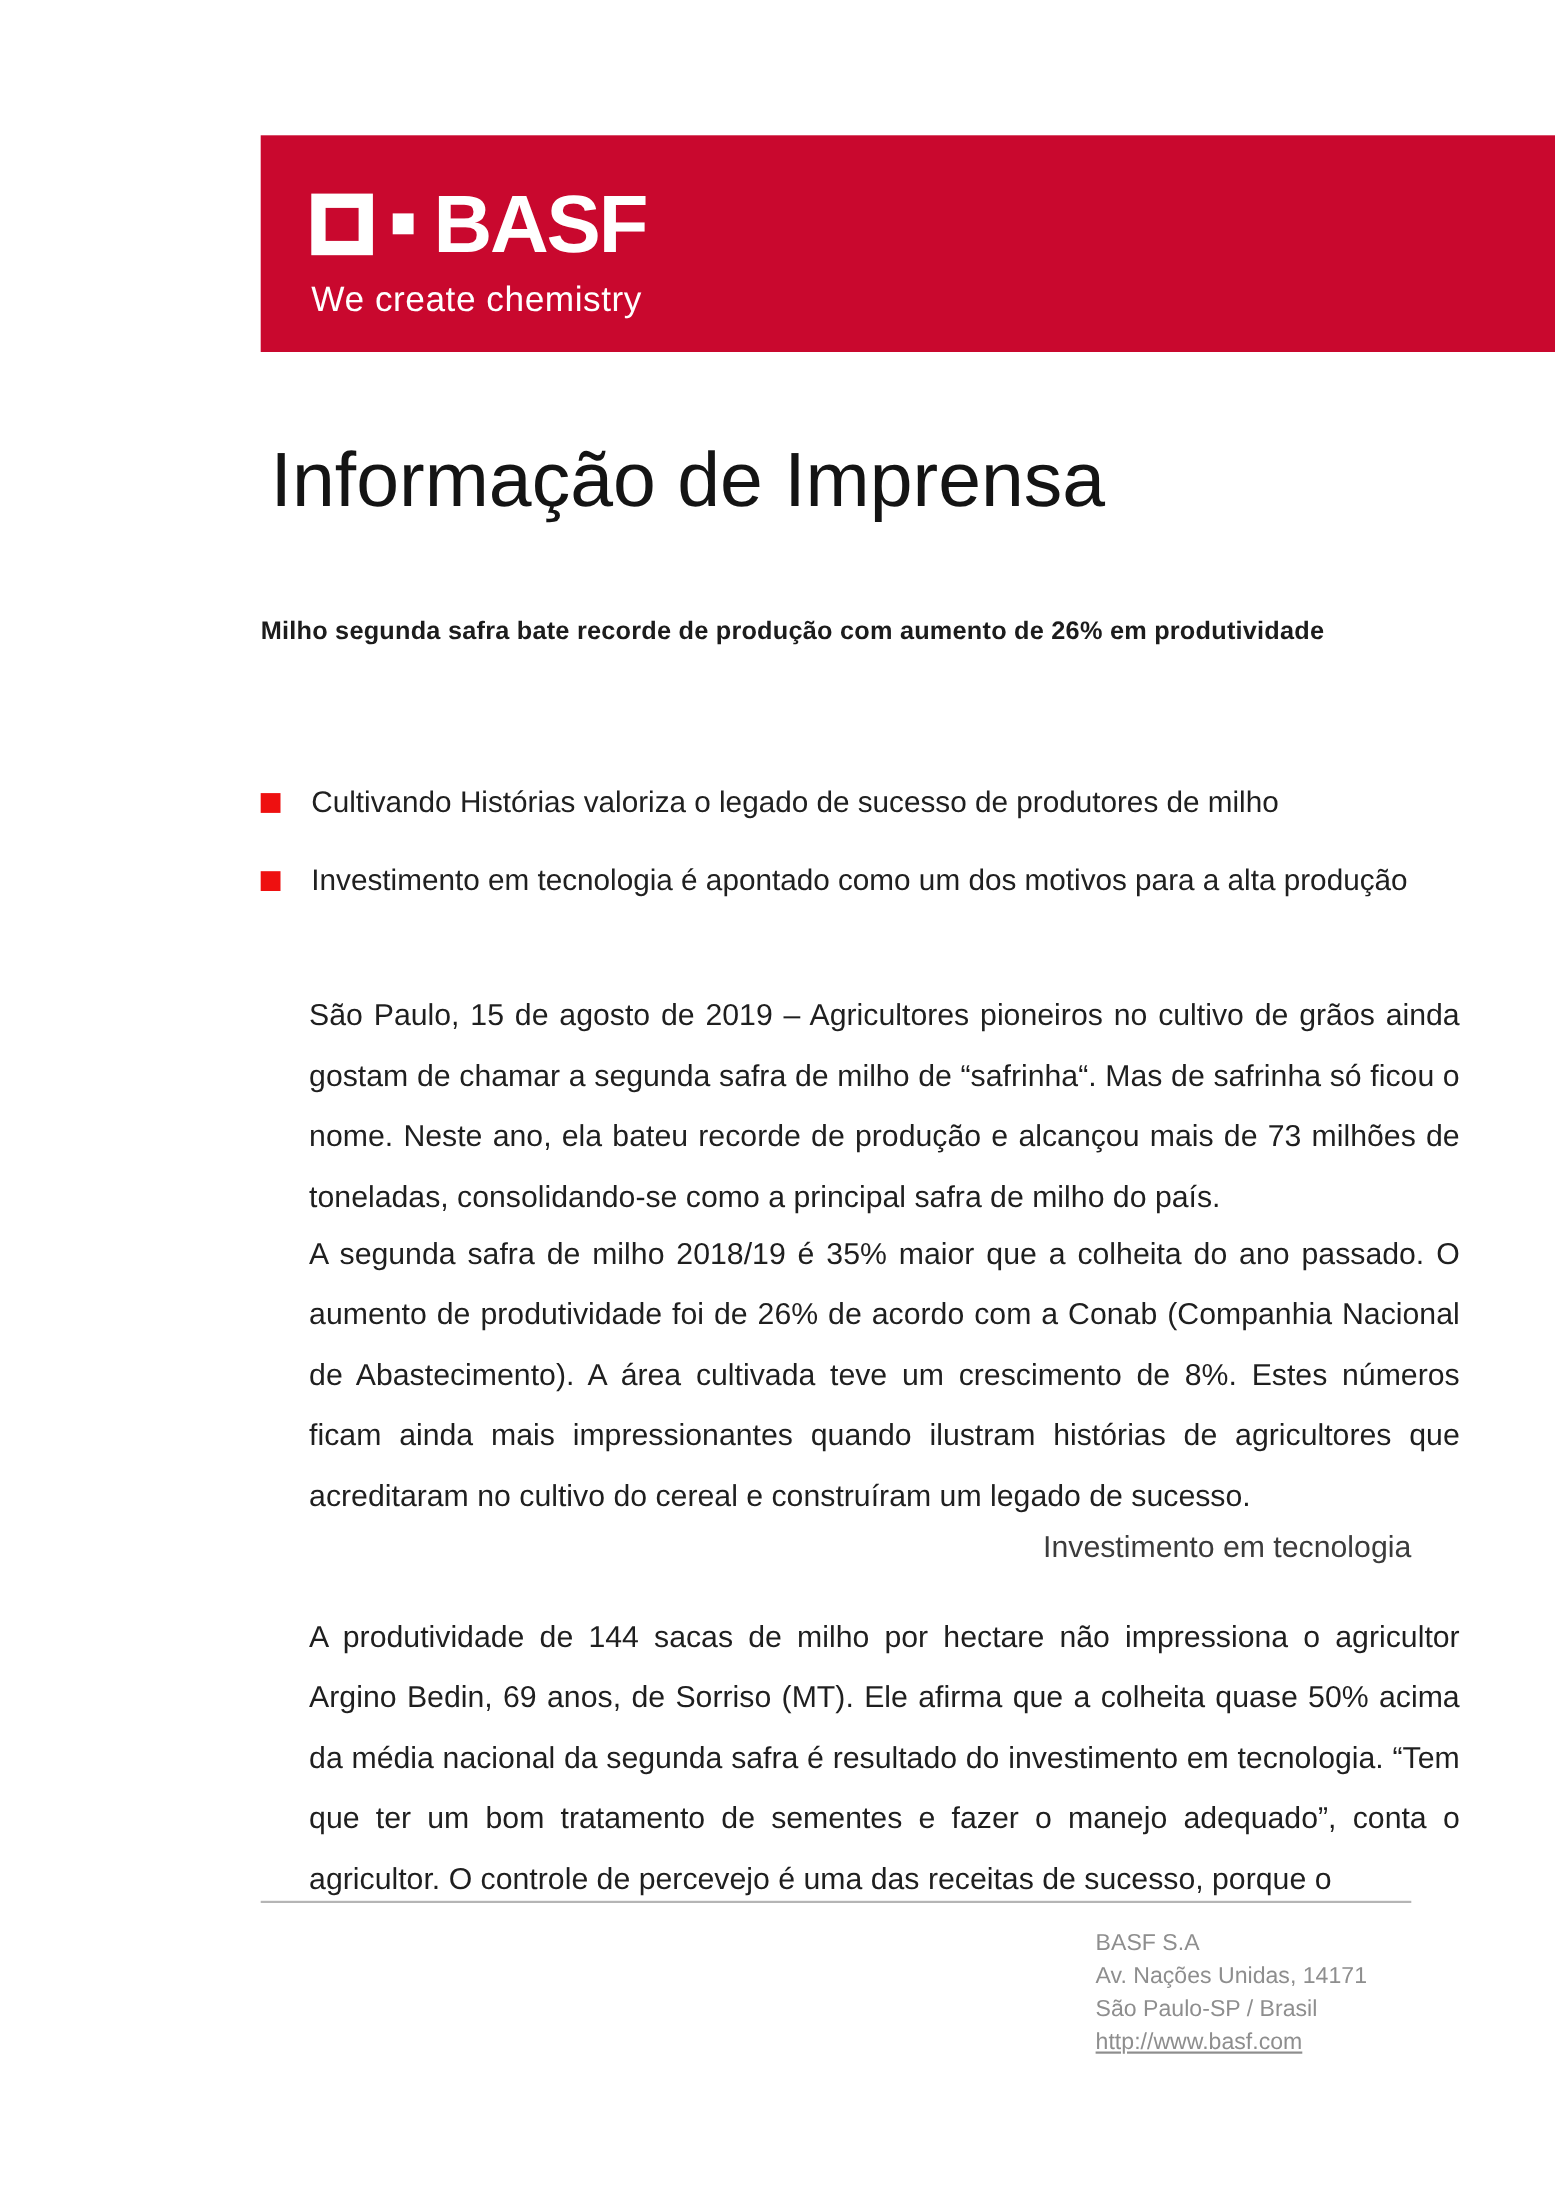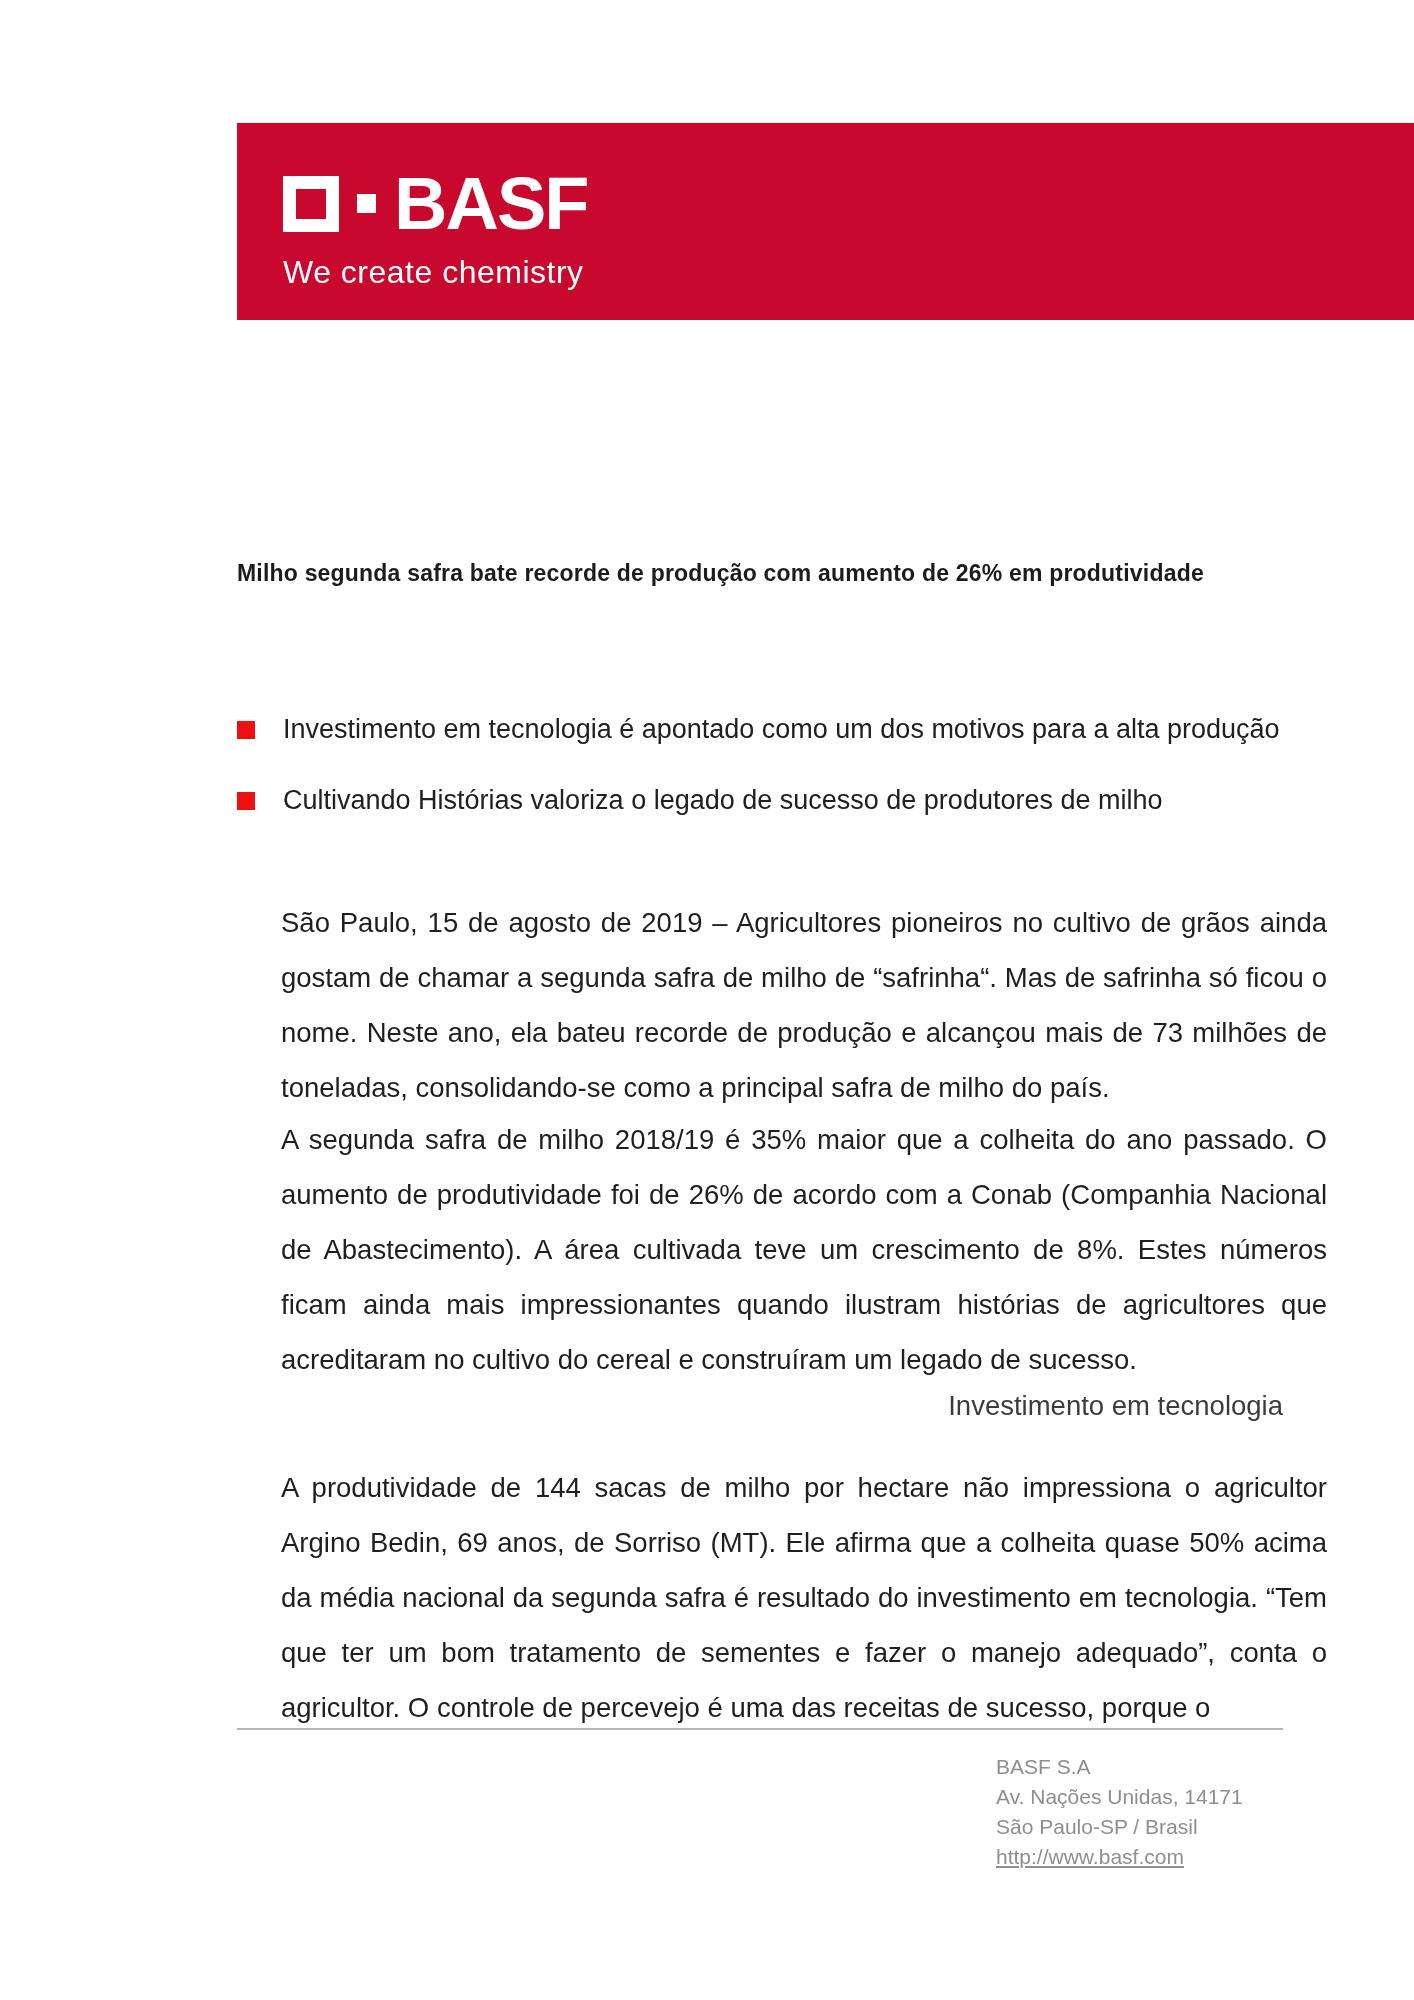--- a/index.html
+++ b/index.html
@@ -110,31 +110,32 @@
 
   <header class="banner">
     <div class="logo-row">
       <span class="sq-outline"></span>
       <span class="sq-solid"></span>
       <span class="logo-word">BASF</span>
     </div>
     <div class="tagline">We create chemistry</div>
   </header>
 
+  <h1 class="doc-title">Informação de Imprensa</h1>
 
   <h2 class="headline">Milho segunda safra bate recorde de produção com aumento de 26% em produtividade</h2>
 
   <ul class="bullets">
     <li class="bullet">
       <span class="bullet-sq"></span>
-      <span>Investimento em tecnologia é apontado como um dos motivos para a alta produção</span>
+      <span>Cultivando Histórias valoriza o legado de sucesso de produtores de milho</span>
     </li>
     <li class="bullet">
       <span class="bullet-sq"></span>
-      <span>Cultivando Histórias valoriza o legado de sucesso de produtores de milho</span>
+      <span>Investimento em tecnologia é apontado como um dos motivos para a alta produção</span>
     </li>
   </ul>
 
   <p class="body-p p1">São Paulo, 15 de agosto de 2019 – Agricultores pioneiros no cultivo de grãos ainda gostam de chamar a segunda safra de milho de “safrinha“. Mas de safrinha só ficou o nome. Neste ano, ela bateu recorde de produção e alcançou mais de 73 milhões de toneladas, consolidando-se como a principal safra de milho do país.</p>
   <p class="body-p p2">A segunda safra de milho 2018/19 é 35% maior que a colheita do ano passado. O aumento de produtividade foi de 26% de acordo com a Conab (Companhia Nacional de Abastecimento). A área cultivada teve um crescimento de 8%. Estes números ficam ainda mais impressionantes quando ilustram histórias de agricultores que acreditaram no cultivo do cereal e construíram um legado de sucesso.</p>
 
   <h3 class="section-heading">Investimento em tecnologia</h3>
 
   <p class="body-p p3">A produtividade de 144 sacas de milho por hectare não impressiona o agricultor Argino Bedin, 69 anos, de Sorriso (MT). Ele afirma que a colheita quase 50% acima da média nacional da segunda safra é resultado do investimento em tecnologia. “Tem que ter um bom tratamento de sementes e fazer o manejo adequado”, conta o agricultor. O controle de percevejo é uma das receitas de sucesso, porque o</p>
 

